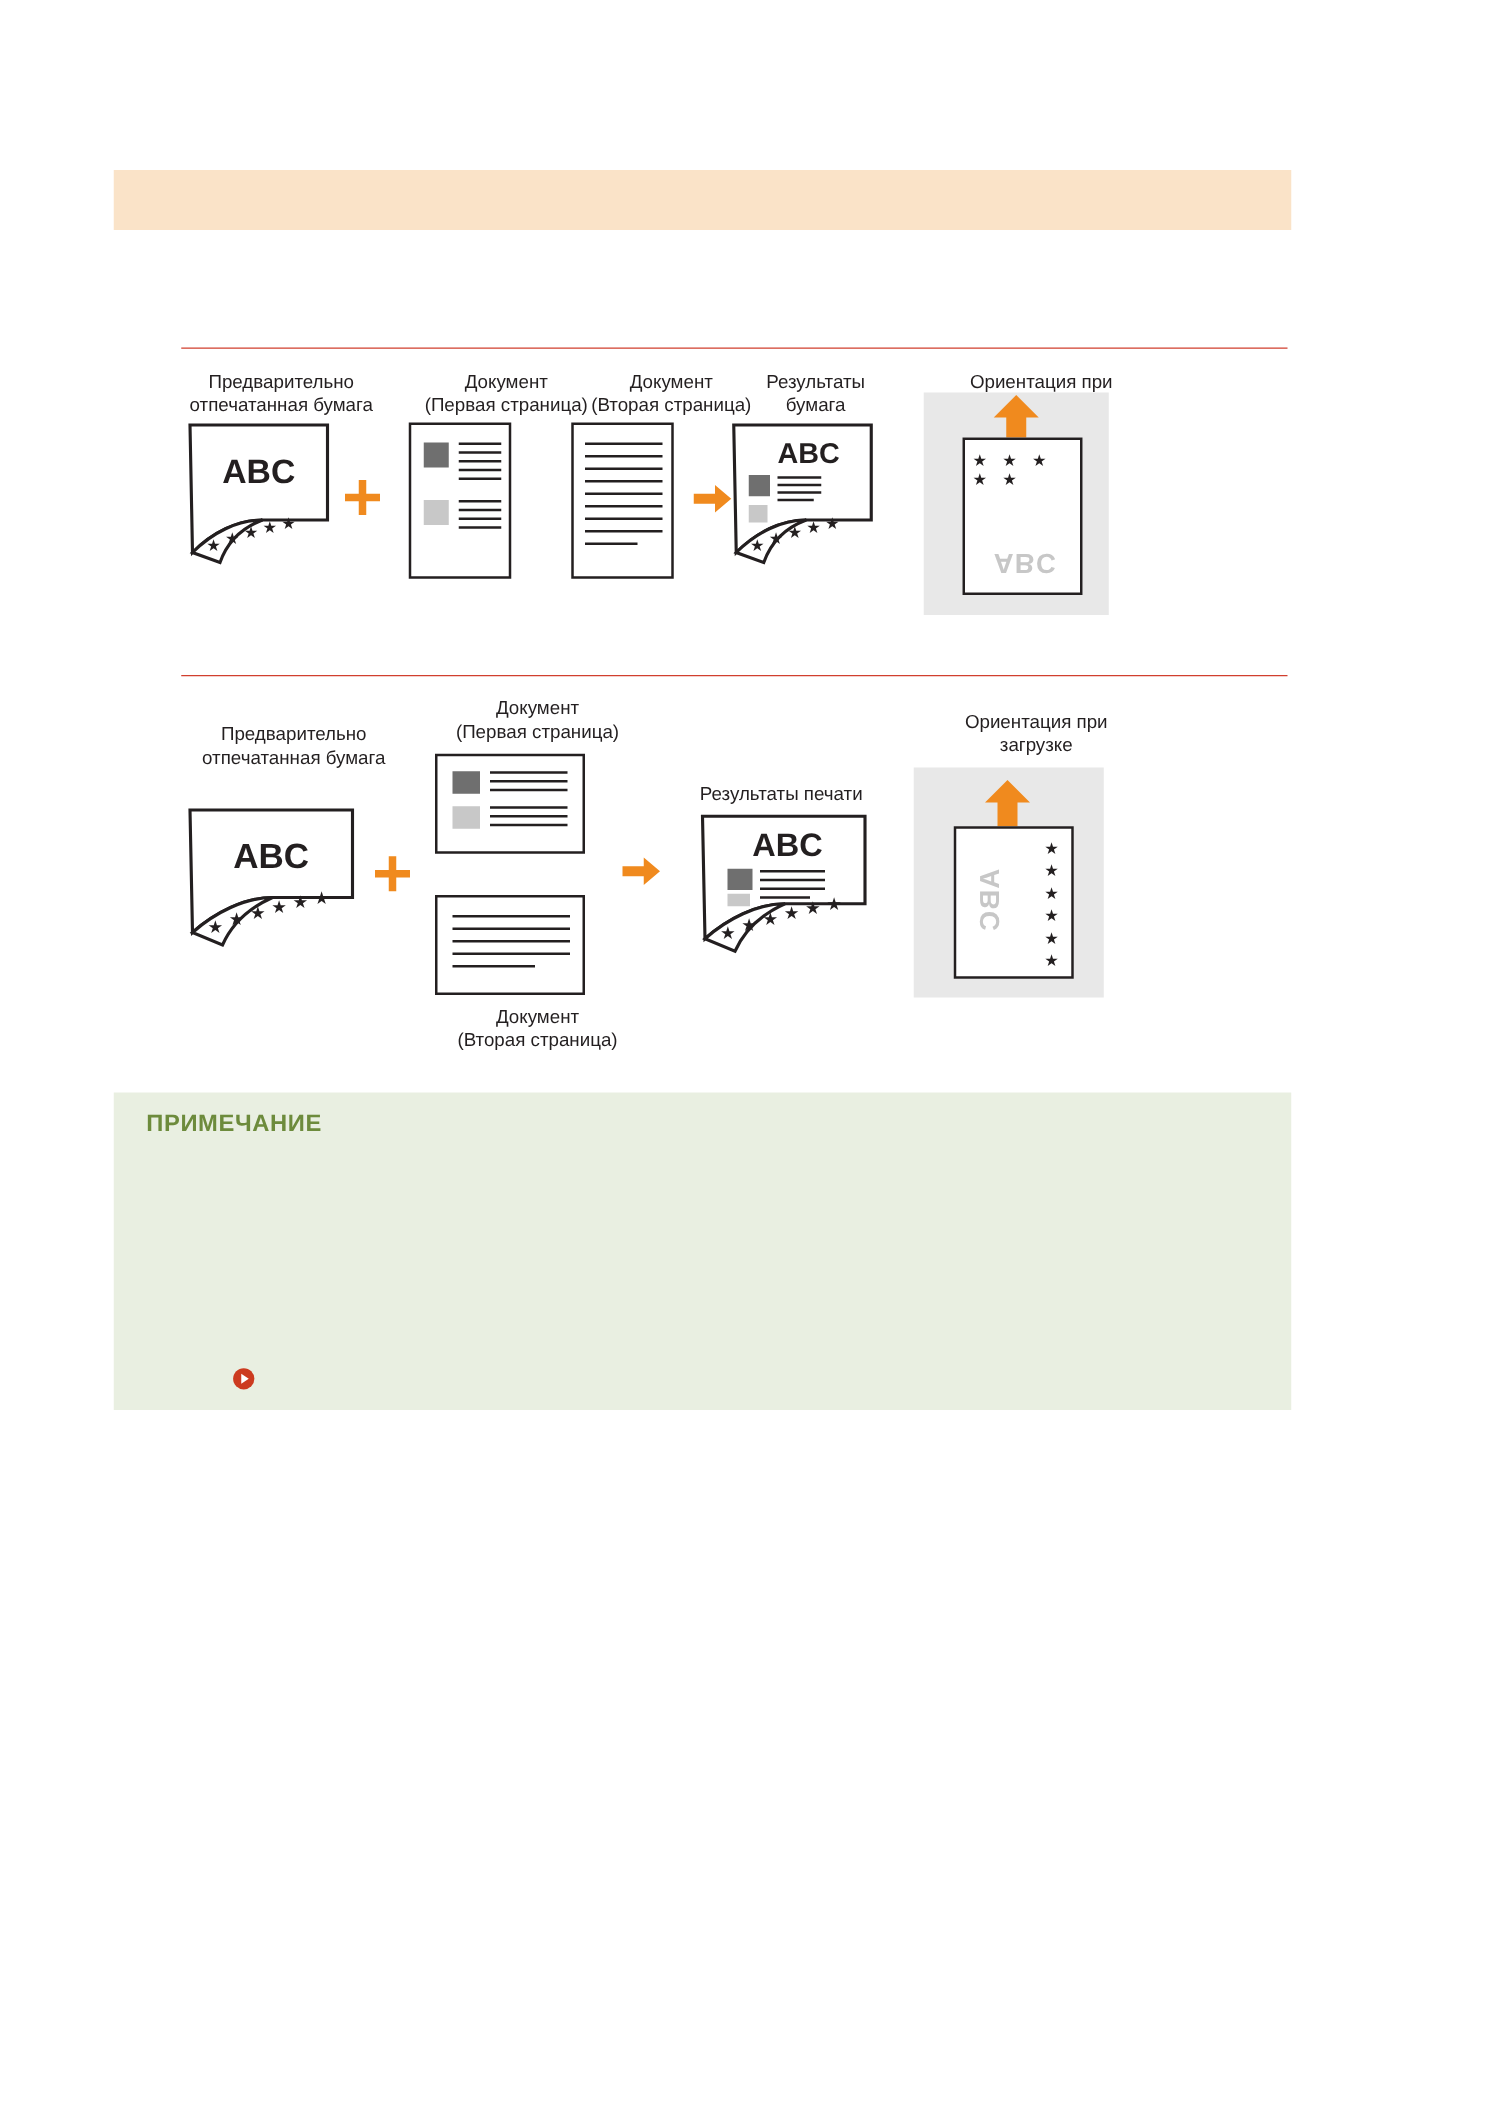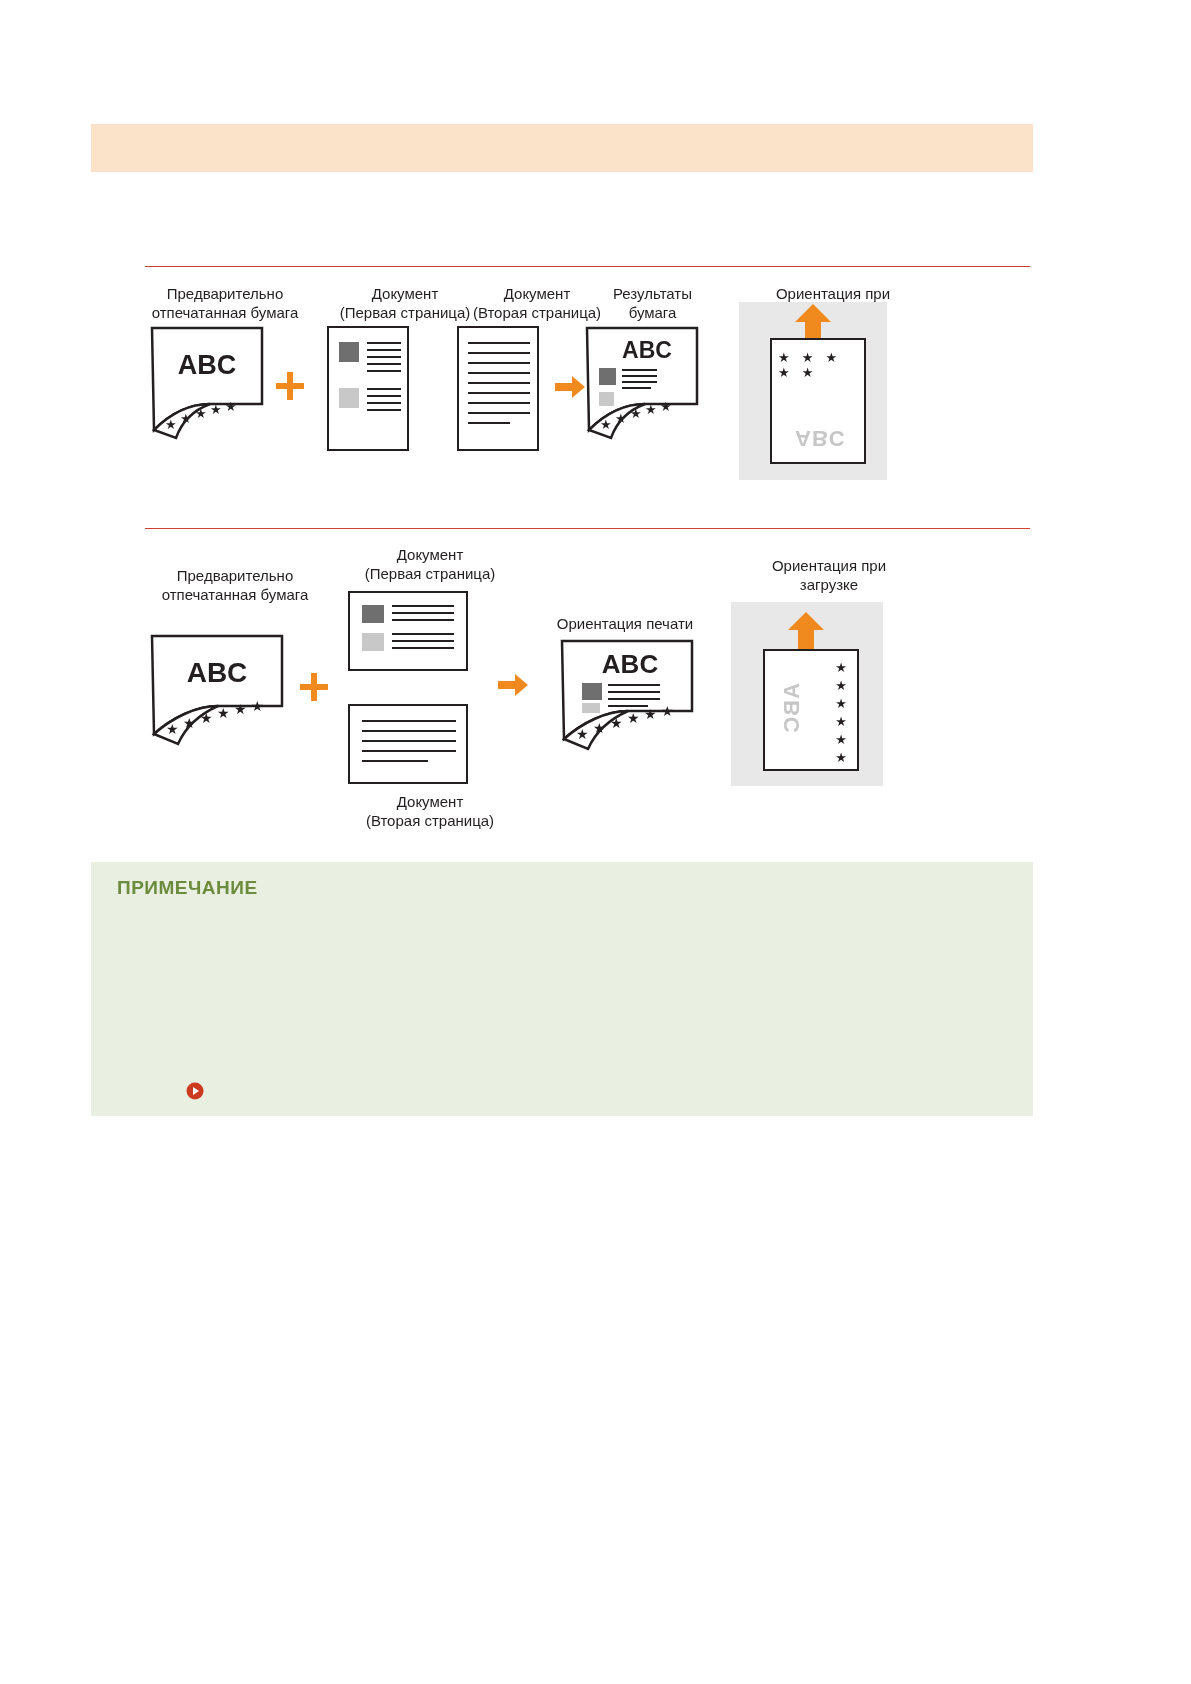--- a/index.html
+++ b/index.html
@@ -1,18 +1,18 @@
 <!DOCTYPE html>
 <html><head>
 <meta charset="utf-8">
 <style>
   html,body{margin:0;padding:0;background:#ffffff;}
   body{width:1191px;height:1684px;font-family:"Liberation Sans",sans-serif;color:#231f20;position:relative;}
 
-  .page{position:absolute;left:0;top:4px;width:1191px;height:1368px;}
+  .page{position:absolute;left:0;top:16px;width:1191px;height:1368px;}
 
   
   .banner{position:absolute;left:91px;top:120px;width:942px;height:48px;background:#fae3c8;}
 
   
   .rule{position:absolute;height:1px;background:#d13f2e;}
   .rule.r1{left:145px;top:262px;width:885px;}
   .rule.r2{left:145px;top:524px;width:885px;}
 
   
@@ -216,21 +216,21 @@
     <span>(Вторая страница)</span>
   </div>
 
   <div class="arrow" style="left:498px;top:670px;">
     <svg width="30" height="22" viewBox="0 0 30 22">
       <path d="M0,7 L17,7 L17,0 L30,11 L17,22 L17,15 L0,15 Z" fill="#f08a1e"></path>
     </svg>
   </div>
 
   <div class="lbl" style="left:545px;top:610px;width:160px;">
-    <span>Ориентация печати</span>
+    <span>Результаты печати</span>
   </div>
   <div style="position:absolute;left:560px;top:635px;">
     <svg width="135" height="115" viewBox="0 0 135 115">
       <path d="M2,2 L132,2 L132,72 L68,72 C46,72 22,84 4,100 Z" fill="#ffffff" stroke="#231f20" stroke-width="2.5"></path>
       <path d="M4,100 C22,84 46,72 68,72 C50,80 36,92 28,110 Z" fill="#ffffff" stroke="#231f20" stroke-width="2.5"></path>
       <text x="70" y="34" font-family="Liberation Sans, sans-serif" font-size="26" font-weight="bold" text-anchor="middle" fill="#231f20">ABC</text>
       <rect x="22" y="44" width="20" height="17" fill="#6f6f6f"></rect>
       <rect x="22" y="64" width="18" height="10" fill="#c8c8c8"></rect>
       <g stroke="#231f20" stroke-width="2">
         <line x1="48" y1="46" x2="100" y2="46"></line>

